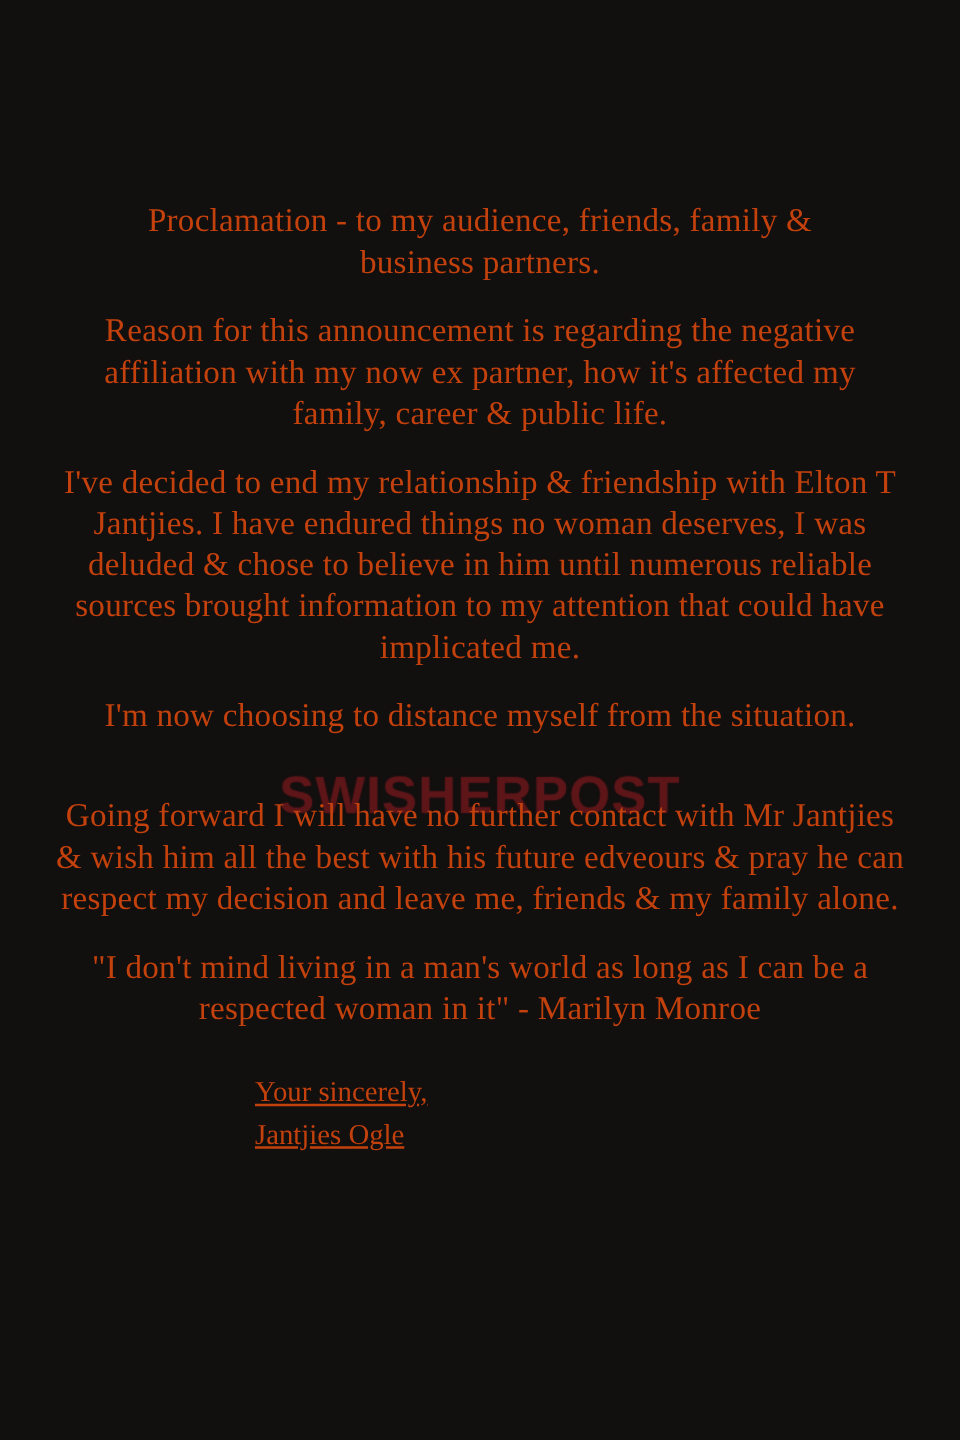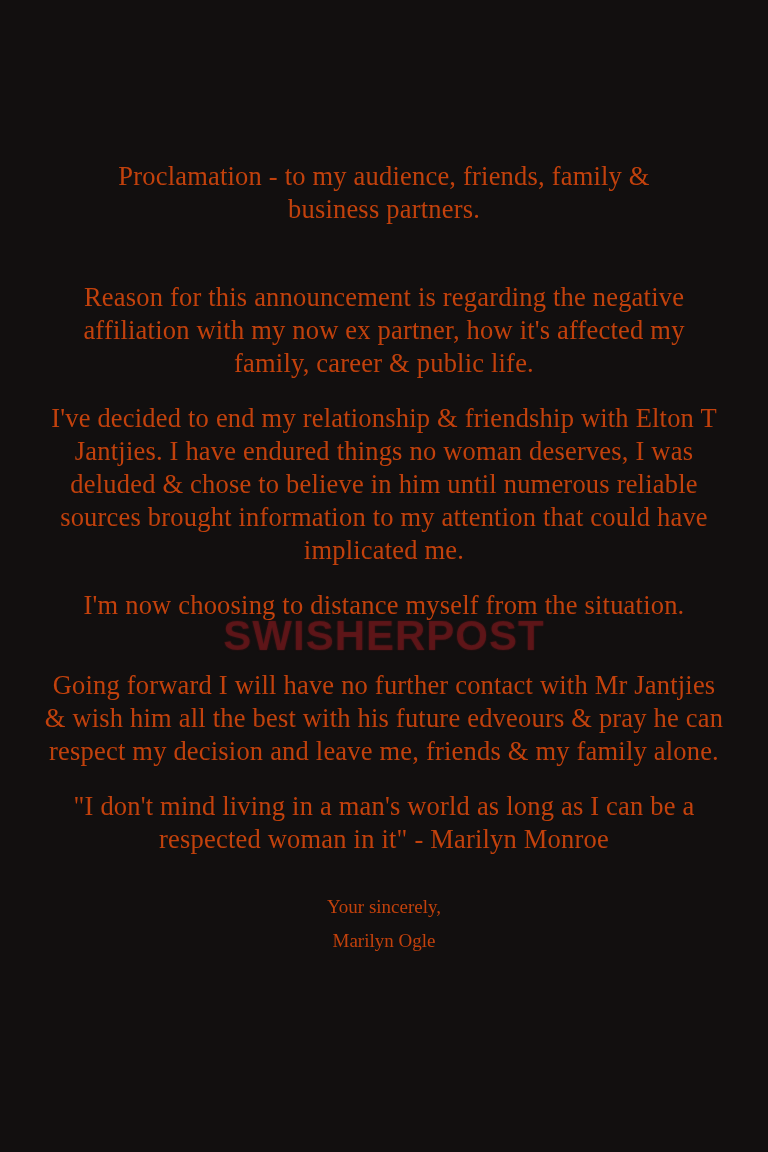--- a/index.html
+++ b/index.html
@@ -53,47 +53,48 @@
   }
   .para {
     font-size: 26.5px;
     line-height: 33px;
     letter-spacing: 0.2px;
     margin: 0 0 22px 0;
     text-align: center;
     text-rendering: optimizeLegibility;
   }
   .para.p1 { width: 620px; }
-  .para.p2 { width: 680px; margin-top: 33px; }
+  .para.p2 { width: 680px; }
   .para.p3 { width: 672px; }
   .para.p4 { width: 680px; }
   .para.p5 { width: 690px; margin-top: 25px; }
   .para.p6 { width: 690px; margin-bottom: 34px; }
   .signoff {
     width: 360px;
-    font-size: 19px;
+    font-size: 23px;
     line-height: 34px;
-    text-align: center;
+    text-align: left;
+    text-decoration: underline;
   }
   .signoff div { white-space: nowrap; }
 </style>
 </head>
 <body>
 
 <div class="statement-card">
 
   <div class="watermark">SWISHERPOST</div>
 
   <div class="statement-body">
     <p class="para p1">Proclamation - to my audience, friends, family &amp; business partners.</p>
     <p class="para p2">Reason for this announcement is regarding the negative affiliation with my now ex partner, how it's affected my family, career &amp; public life.</p>
     <p class="para p3">I've decided to end my relationship &amp; friendship with Elton T Jantjies. I have endured things no woman deserves, I was deluded &amp; chose to believe in him until numerous reliable sources brought information to my attention that could have implicated me.</p>
     <p class="para p4">I'm now choosing to distance myself from the situation.</p>
     <p class="para p5">Going forward I will have no further contact with Mr Jantjies &amp; wish him all the best with his future edveours &amp; pray he can respect my decision and leave me, friends &amp; my family alone.</p>
     <p class="para p6">"I don't mind living in a man's world as long as I can be a respected woman in it" - Marilyn Monroe</p>
 
     <div class="signoff">
       <div>Your sincerely,</div>
-      <div>Marilyn Ogle</div>
+      <div>Jantjies Ogle</div>
     </div>
   </div>
 
 </div>
 
 </body></html>

